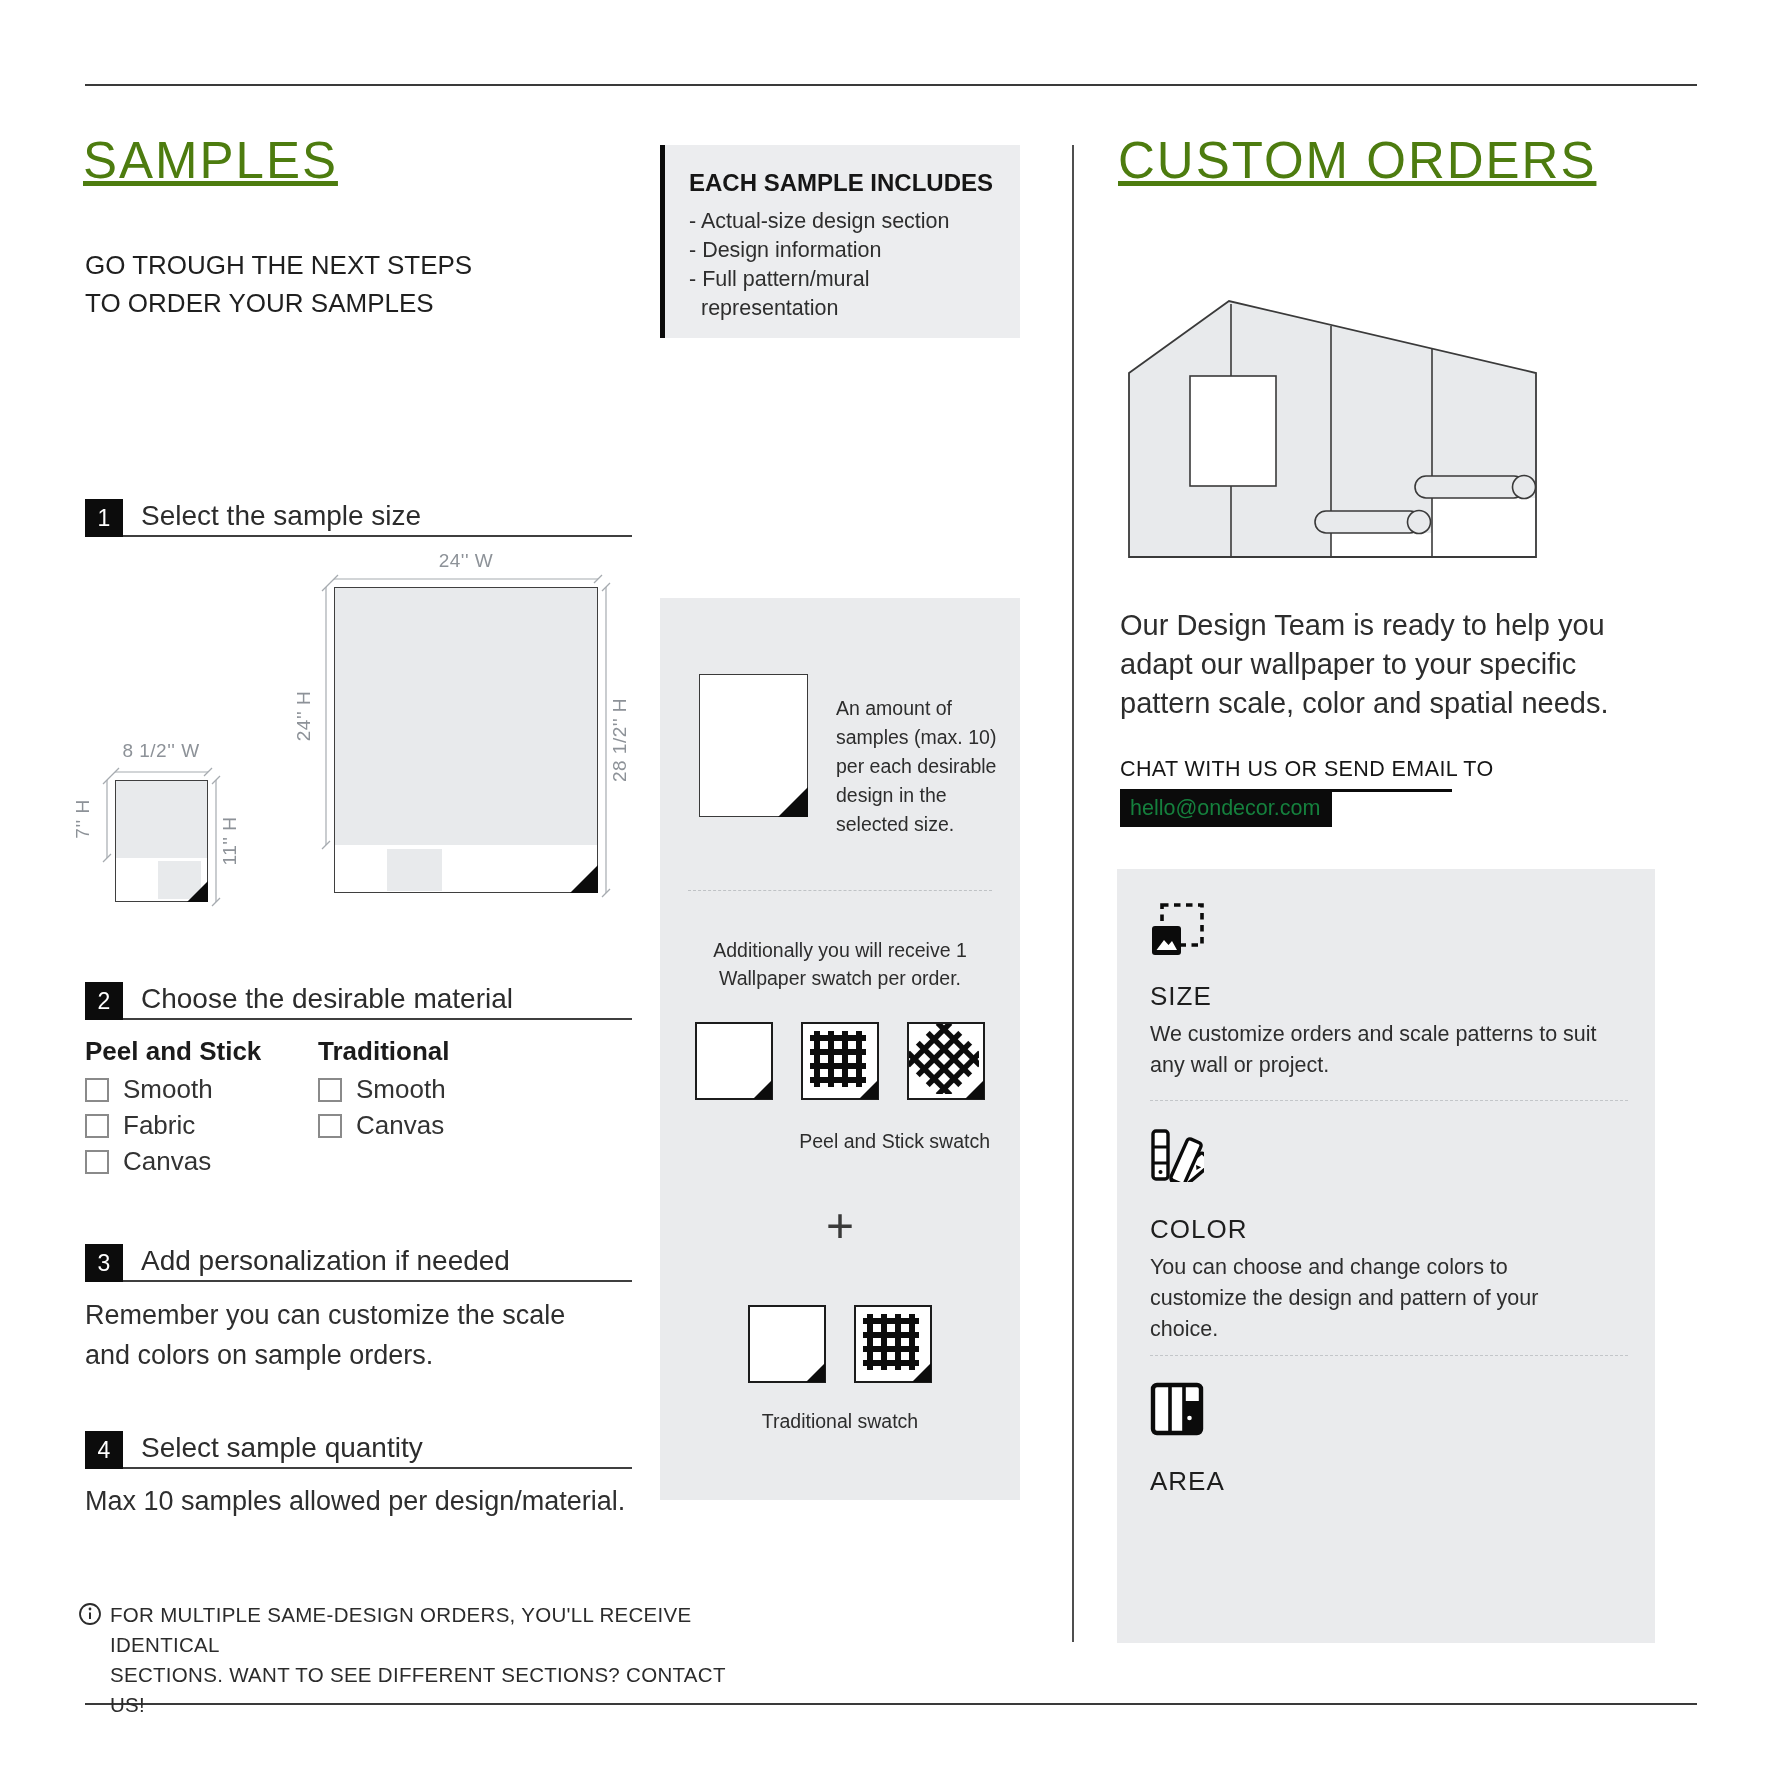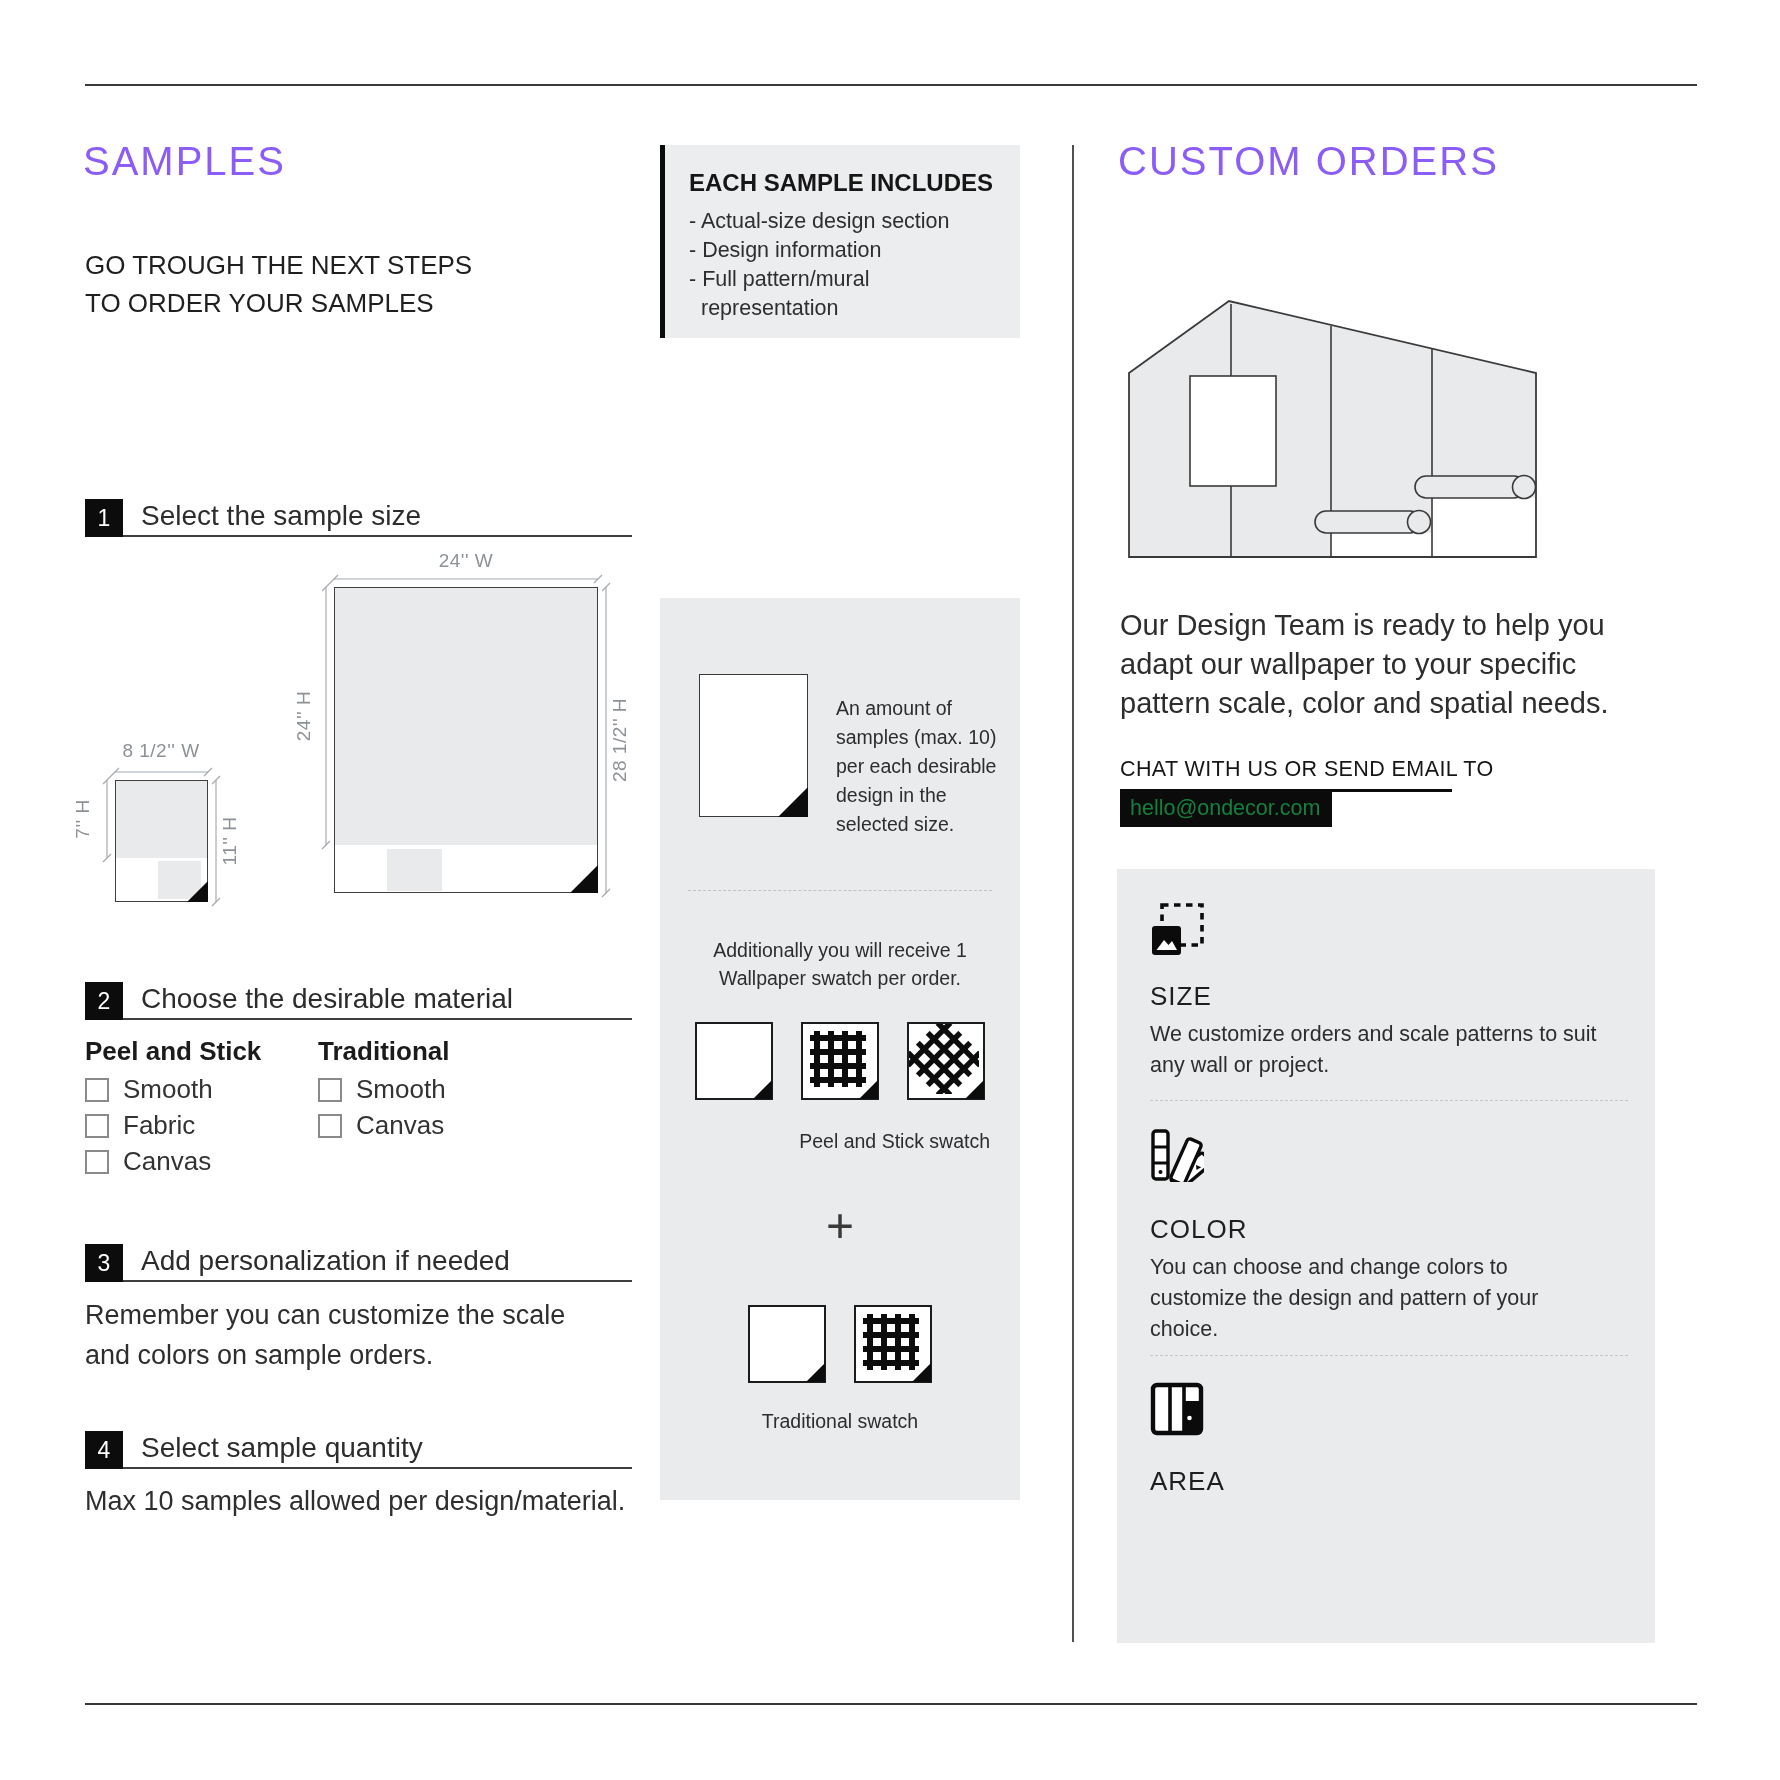--- a/index.html
+++ b/index.html
@@ -1,20 +1,20 @@
 <!DOCTYPE html>
 <html><head>
 <meta charset="utf-8">
 <style>
   html,body{margin:0;padding:0;background:#fff;}
   #page{position:relative;width:1780px;height:1780px;background:#ffffff;
         font-family:"Liberation Sans",sans-serif;color:#262626;overflow:hidden;}
   .abs{position:absolute;}
   .rule{position:absolute;background:#3a3a3a;height:1.5px;}
-  .big-title{position:absolute;font-size:40px;line-height:60px;letter-spacing:2px;color:#8b5cf6;font-weight:400;}
+  .big-title{position:absolute;font-size:51px;line-height:60px;letter-spacing:2px;color:#4d7c0f;font-weight:400;text-decoration:underline;}
   .intro{position:absolute;font-size:26px;line-height:38px;color:#1f1f1f;white-space:pre-line;}
   
   .step-header{position:absolute;display:flex;align-items:flex-end;border-bottom:2px solid #3f3f3f;height:40px;}
   .step-num{width:38px;height:38px;background:#0c0c0c;color:#fff;display:flex;align-items:center;justify-content:center;
             font-size:23px;font-weight:500;margin-bottom:-2px;}
   .step-title{font-size:28px;color:#2c2c2c;margin-left:18px;padding-bottom:5px;line-height:1;}
   
   .sample-rect{position:absolute;background:#e8eaec;border:1.6px solid #3f3f3f;box-sizing:border-box;}
   .sample-rect .bottom{position:absolute;left:0;right:0;bottom:0;background:#fff;}
   .sample-rect .chip{position:absolute;background:#e8eaec;}
@@ -153,20 +153,29 @@
     <span class="step-title">Add personalization if needed</span>
   </div>
   <div class="note-text" style="left:85px;top:1295px;width:525px;">Remember you can customize the scale and colors on sample orders.</div>
 
   <div class="step-header" style="left:85px;top:1427px;width:547px;">
     <span class="step-num">4</span>
     <span class="step-title">Select sample quantity</span>
   </div>
   <div class="note-text" style="left:85px;top:1481px;width:560px;">Max 10 samples allowed per design/material.</div>
 
+  <div class="footnote">
+    <svg class="info" viewBox="0 0 24 24">
+      <circle cx="12" cy="12" r="10" fill="none" stroke="#2b2b2b" stroke-width="1.8"></circle>
+      <line x1="12" y1="10.5" x2="12" y2="17" stroke="#2b2b2b" stroke-width="2"></line>
+      <circle cx="12" cy="7" r="1.4" fill="#2b2b2b"></circle>
+    </svg>
+    <span class="ftext">FOR MULTIPLE SAME-DESIGN ORDERS, YOU'LL RECEIVE IDENTICAL
+SECTIONS. WANT TO SEE DIFFERENT SECTIONS? CONTACT US!</span>
+  </div>
 
   <div class="includes-box">
     <div class="includes-title">EACH SAMPLE INCLUDES</div>
     <div class="includes-item">- Actual-size design section</div>
     <div class="includes-item">- Design information</div>
     <div class="includes-item">- Full pattern/mural representation</div>
   </div>
 
 
   <div class="receive-panel">

